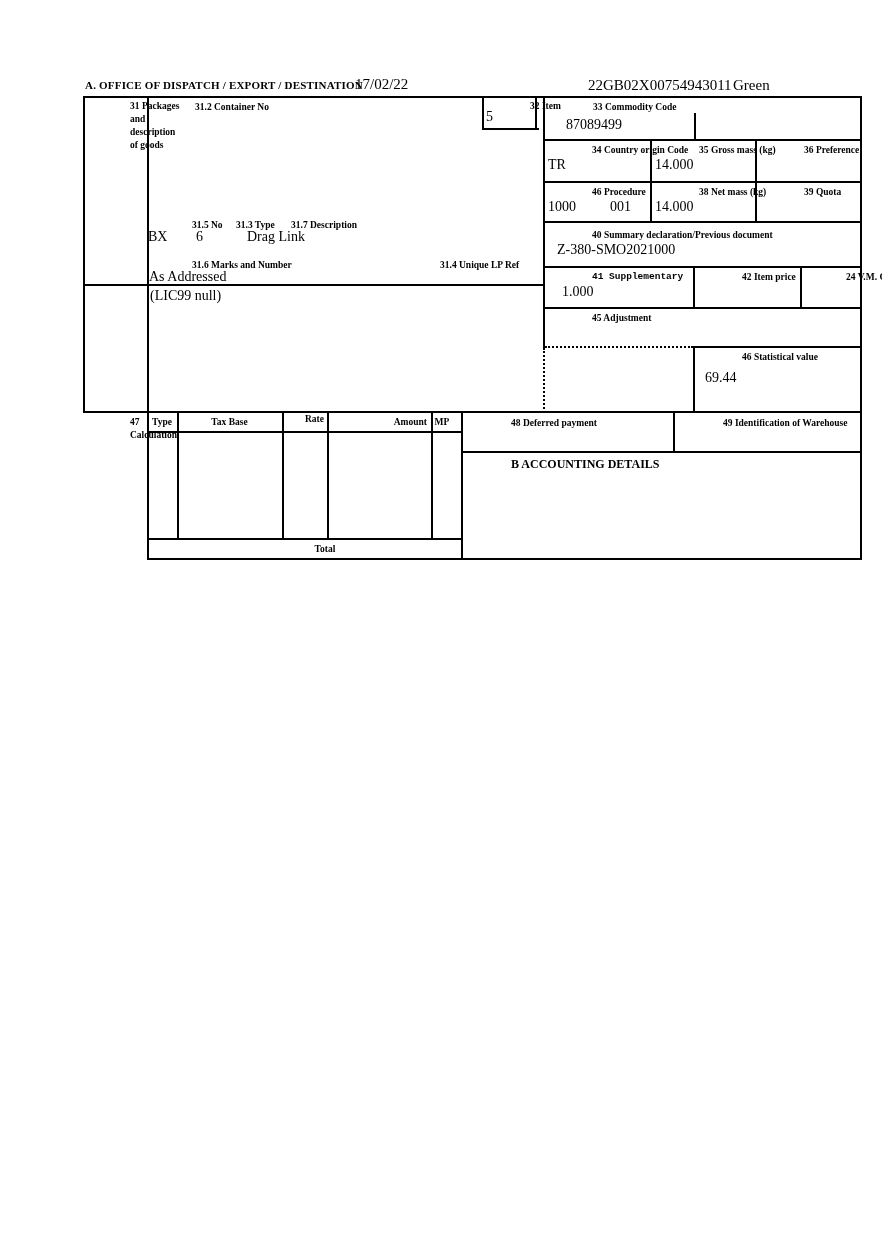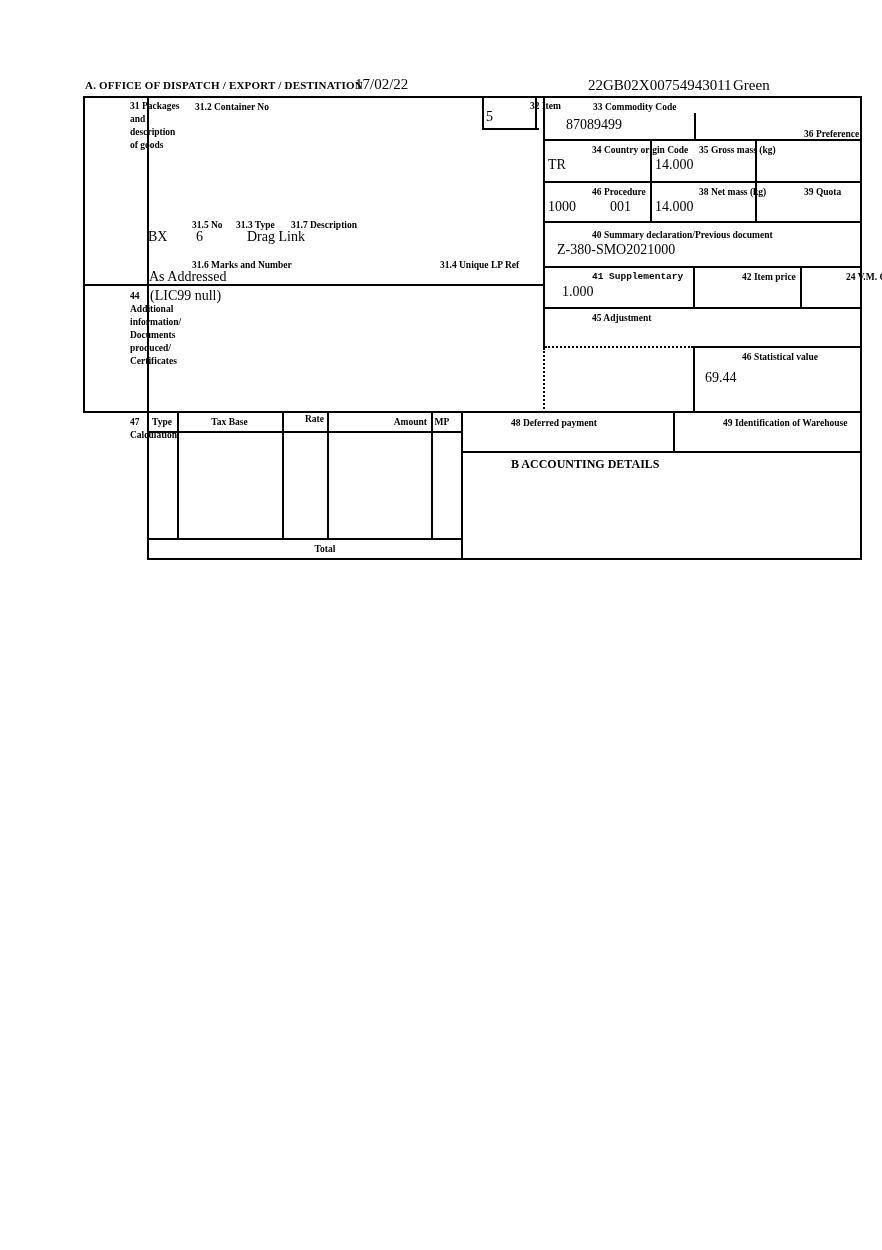--- a/index.html
+++ b/index.html
@@ -81,36 +81,30 @@
   <div class="t lbl" style="left:192px; top:219px;">31.3 Type</div>
   <div class="t lbl" style="left:247px; top:219px;">31.7 Description</div>
   <div class="t val" style="left:148px; top:229px;">BX</div>
   <div class="t val" style="left:196px; top:229px;">6</div>
   <div class="t val" style="left:247px; top:229px;">Drag Link</div>
 
   <div class="t lbl" style="left:148px; top:259px;">31.6 Marks and Number</div>
   <div class="t lbl" style="left:396px; top:259px;">31.4 Unique LP Ref</div>
   <div class="t val" style="left:149px; top:269px;">As Addressed</div>
 
-  <div class="t lbl ml" style="left:86px; top:290px; width:58px;">44
-Additional
-information/
-Documents
-produced/
-Certificates</div>
   <div class="t val" style="left:150px; top:288px;">(LIC99 null)</div>
 
   <div class="t lbl" style="left:549px; top:101px;">33 Commodity Code</div>
   <div class="t val" style="left:566px; top:117px;">87089499</div>
 
   <div class="t lbl" style="left:548px; top:144px;">34 Country origin Code</div>
   <div class="t val" style="left:548px; top:157px;">TR</div>
   <div class="t lbl" style="left:655px; top:144px;">35 Gross mass (kg)</div>
   <div class="t val" style="left:655px; top:157px;">14.000</div>
-  <div class="t lbl" style="left:760px; top:128px;">36 Preference</div>
+  <div class="t lbl" style="left:760px; top:144px;">36 Preference</div>
 
   <div class="t lbl" style="left:548px; top:186px;">46 Procedure</div>
   <div class="t val" style="left:548px; top:199px;">1000</div>
   <div class="t val" style="left:610px; top:199px;">001</div>
   <div class="t lbl" style="left:655px; top:186px;">38 Net mass (kg)</div>
   <div class="t val" style="left:655px; top:199px;">14.000</div>
   <div class="t lbl" style="left:760px; top:186px;">39 Quota</div>
 
   <div class="t lbl" style="left:548px; top:229px;">40 Summary declaration/Previous document</div>
   <div class="t val" style="left:557px; top:242px;">Z-380-SMO2021000</div>

